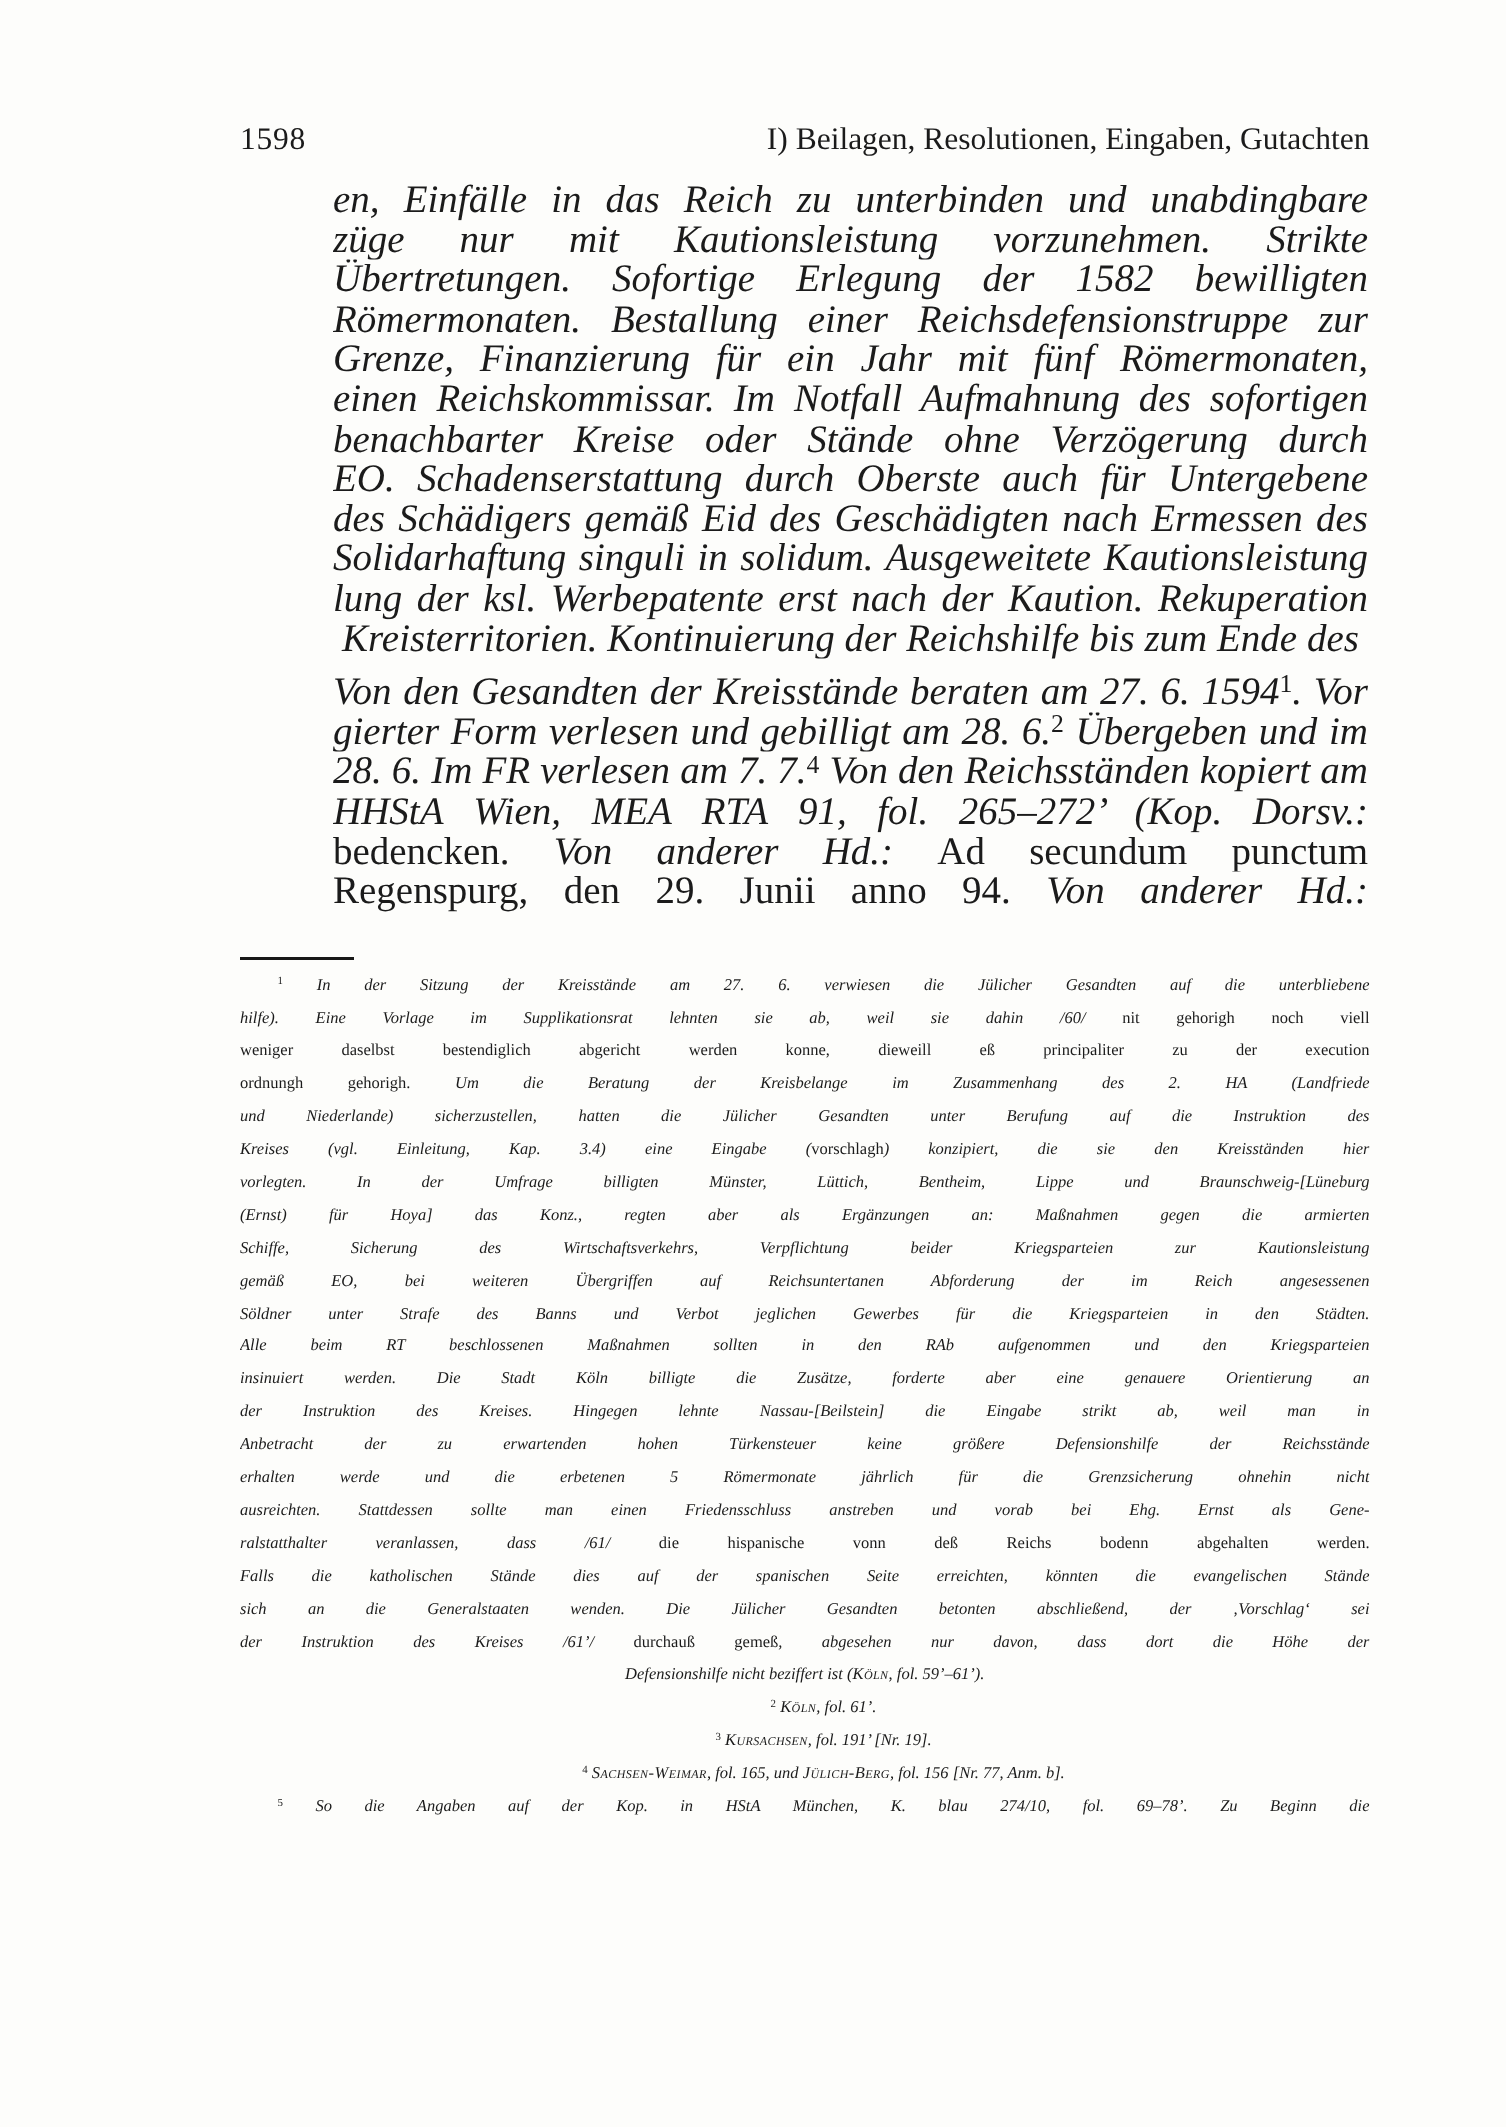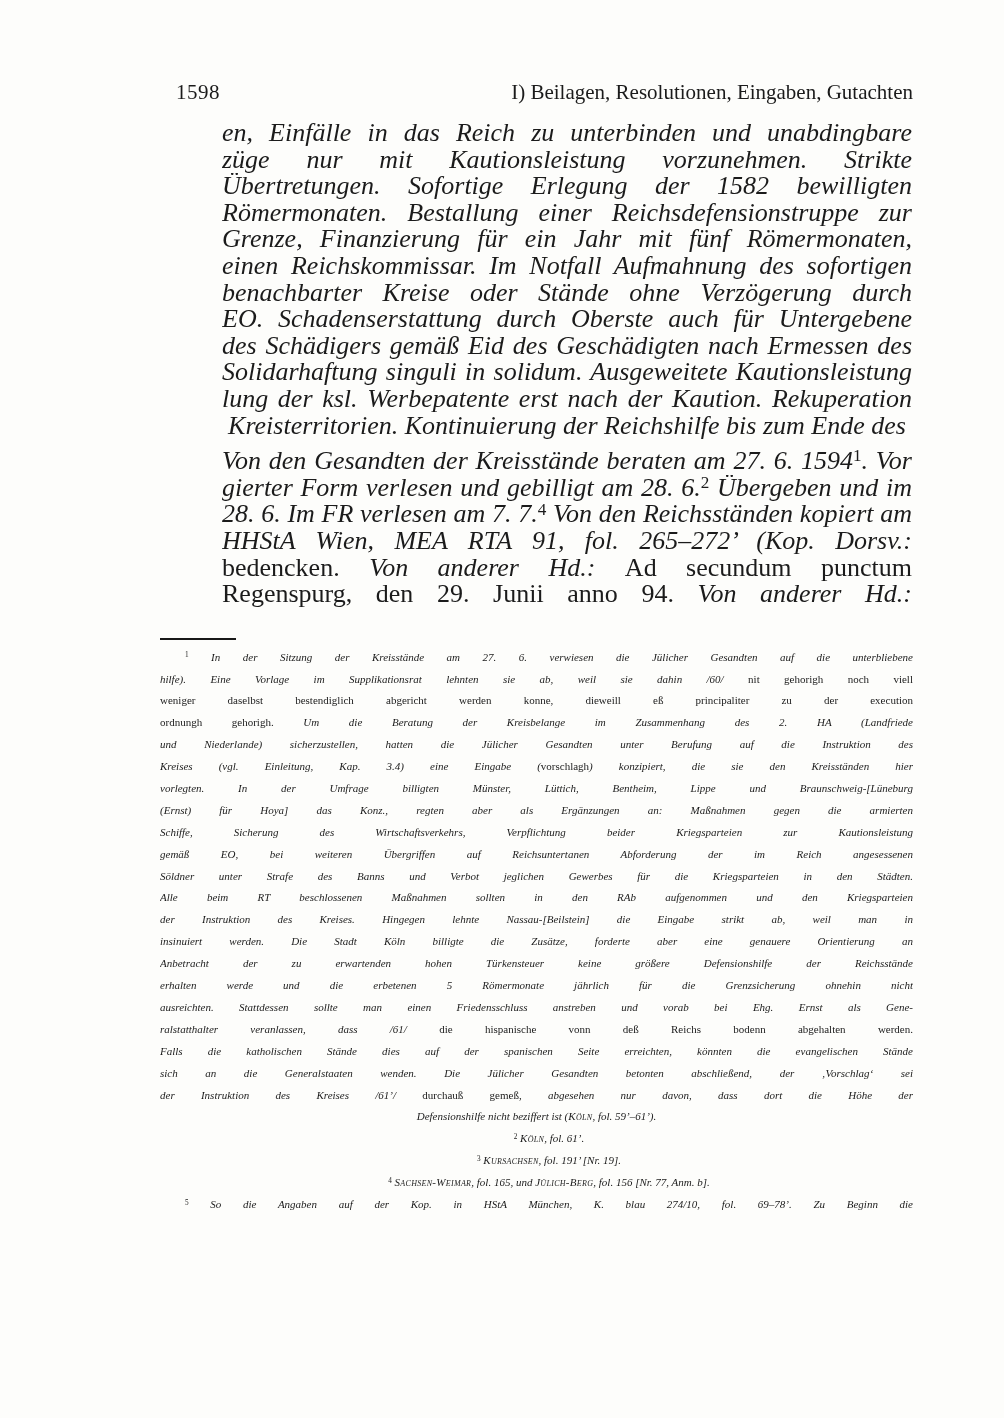--- a/index.html
+++ b/index.html
@@ -7,21 +7,21 @@
     width:1004px; height:1418px;
     background:#fdfdfb;
     font-family:"Liberation Serif", serif;
     color:#1b1b1b;
     -webkit-font-smoothing:antialiased;
   }
   .page { position:relative; width:1004px; height:1418px; overflow:hidden; }
   .content { position:absolute; left:160px; top:80px; width:753px; }
 
   .header { position:relative; height:26px; margin-bottom:14px; font-size:21px; }
-  .pagenum { position:absolute; left:16px; top:0; letter-spacing:0.5px; }
+  .pagenum { position:absolute; left:0; top:0; letter-spacing:0.5px; }
   .runhead { position:absolute; left:0; right:0; text-align:right; }
 
   .maintext { margin-left:62px; width:690px; font-size:26px; line-height:26.6px; }
   .provenance { margin-top:9px; }
 
   .tline { text-align:center; height:26.6px; overflow:hidden; }
   .fn .tline { height:21.9px; }
   .tline.just { text-align:justify; text-align-last:justify; }
   .tline.ind { text-indent:25px; }
 
@@ -78,22 +78,22 @@
           <div class="tline just"><span class="s-r">weniger daselbst bestendiglich abgericht werden konne, dieweill eß principaliter zu der execution</span></div>
           <div class="tline just"><span class="s-r">ordnungh gehorigh. </span><span class="s-i">Um die Beratung der Kreisbelange im Zusammenhang des 2. HA (Landfriede</span></div>
           <div class="tline just"><span class="s-i">und Niederlande) sicherzustellen, hatten die Jülicher Gesandten unter Berufung auf die Instruktion des</span></div>
           <div class="tline just"><span class="s-i">Kreises (vgl. Einleitung, Kap. 3.4) eine Eingabe (</span><span class="s-r">vorschlagh</span><span class="s-i">) konzipiert, die sie den Kreisständen hier</span></div>
           <div class="tline just"><span class="s-i">vorlegten. In der Umfrage billigten Münster, Lüttich, Bentheim, Lippe und Braunschweig-[Lüneburg</span></div>
           <div class="tline just"><span class="s-i">(Ernst) für Hoya] das Konz., regten aber als Ergänzungen an: Maßnahmen gegen die armierten</span></div>
           <div class="tline just"><span class="s-i">Schiffe, Sicherung des Wirtschaftsverkehrs, Verpflichtung beider Kriegsparteien zur Kautionsleistung</span></div>
           <div class="tline just"><span class="s-i">gemäß EO, bei weiteren Übergriffen auf Reichsuntertanen Abforderung der im Reich angesessenen</span></div>
           <div class="tline just"><span class="s-i">Söldner unter Strafe des Banns und Verbot jeglichen Gewerbes für die Kriegsparteien in den Städten.</span></div>
           <div class="tline just"><span class="s-i">Alle beim RT beschlossenen Maßnahmen sollten in den RAb aufgenommen und den Kriegsparteien</span></div>
+          <div class="tline just"><span class="s-i">insinuiert werden. Die Stadt Köln billigte die Zusätze, forderte aber eine genauere Orientierung an</span></div>
           <div class="tline just"><span class="s-i">der Instruktion des Kreises. Hingegen lehnte Nassau-[Beilstein] die Eingabe strikt ab, weil man in</span></div>
-          <div class="tline just"><span class="s-i">insinuiert werden. Die Stadt Köln billigte die Zusätze, forderte aber eine genauere Orientierung an</span></div>
           <div class="tline just"><span class="s-i">Anbetracht der zu erwartenden hohen Türkensteuer keine größere Defensionshilfe der Reichsstände</span></div>
           <div class="tline just"><span class="s-i">erhalten werde und die erbetenen 5 Römermonate jährlich für die Grenzsicherung ohnehin nicht</span></div>
           <div class="tline just"><span class="s-i">ausreichten. Stattdessen sollte man einen Friedensschluss anstreben und vorab bei Ehg. Ernst als Gene-</span></div>
           <div class="tline just"><span class="s-i">ralstatthalter veranlassen, dass /61/ </span><span class="s-r">die hispanische vonn deß Reichs bodenn abgehalten werden.</span></div>
           <div class="tline just"><span class="s-i">Falls die katholischen Stände dies auf der spanischen Seite erreichten, könnten die evangelischen Stände</span></div>
           <div class="tline just"><span class="s-i">sich an die Generalstaaten wenden. Die Jülicher Gesandten betonten abschließend, der ‚Vorschlag‘ sei</span></div>
           <div class="tline just"><span class="s-i">der Instruktion des Kreises /61’/ </span><span class="s-r">durchauß gemeß</span><span class="s-i">, abgesehen nur davon, dass dort die Höhe der</span></div>
           <div class="tline"><span class="s-i">Defensionshilfe nicht beziffert ist (</span><span class="s-sc">Köln</span><span class="s-i">, fol. 59’–61’).</span></div>
         </div>
         <div class="fn">

